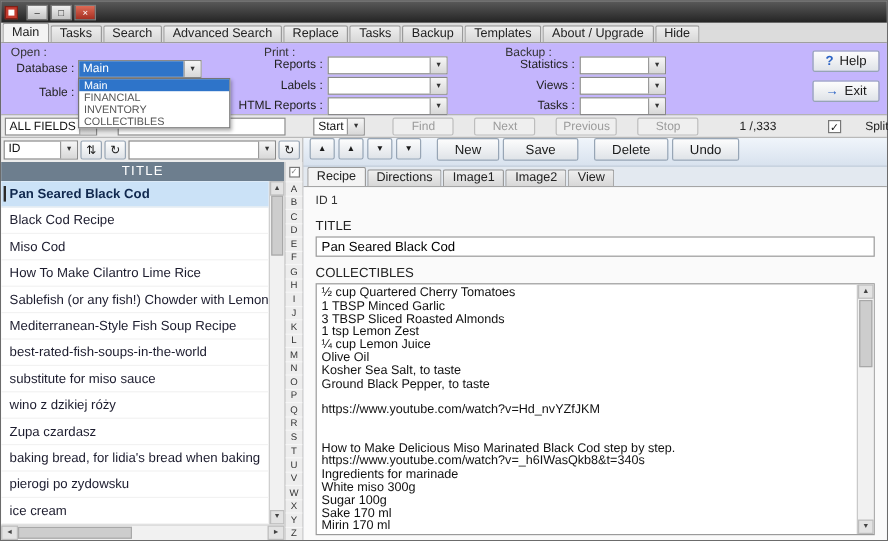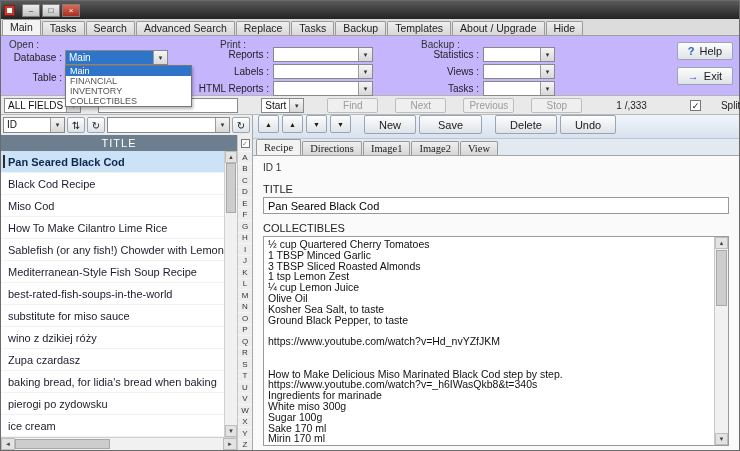--- a/index.html
+++ b/index.html
@@ -72,21 +72,21 @@
   .alphahead { flex:0 0 16px; height:16px; display:flex; align-items:center; justify-content:center; }
   .minicheck { width:9px; height:9px; border:1px solid #777; background:#fff; font-size:7px; line-height:8px; text-align:center; color:#888; }
   .alpha { flex:1; font-size:8px; display:flex; align-items:center; justify-content:center; color:#333; border-top:1px solid #f6f6f6; }
 
   
   .right { flex:1; display:flex; flex-direction:column; min-width:0; background:#e3e9f0; }
   .navrow { flex:0 0 24px; height:24px; display:flex; align-items:flex-start; gap:3px; padding:0 5px; background:linear-gradient(#f0f5fb,#d8e2ee); border-bottom:1px solid #b9c6d6; }
   .navbtn { width:21px; height:18px; font-size:7px; flex:0 0 21px; }
   .actbtn { height:19px; padding:0 14px; font-size:11px; }
   .gap10 { margin-left:10px; }
-  .dtabs { flex:0 0 17px; height:17px; display:flex; align-items:flex-end; background:#e3e9f0; padding:0 3px; border-bottom:1px solid #a5a5a5;font-family:Liberation Serif, serif; }
+  .dtabs { flex:0 0 17px; height:17px; display:flex; align-items:flex-end; background:#e3e9f0; padding:0 3px; border-bottom:1px solid #a5a5a5; }
   .content { flex:1; background:#fafafa; padding:6px 10px 4px; display:flex; flex-direction:column; min-height:0; }
   .idrow { font-size:10px; color:#333; margin-bottom:8px; }
   .fieldlabel { font-size:11px; color:#222; margin:8px 0 2px; }
   .fieldlabel.first { margin-top:2px; }
   .titleinput { flex:0 0 17px; height:17px; border:1px solid #9a9a9a; background:#fff; font:11px "Liberation Sans",sans-serif; padding:0 4px; width:100%; }
   .tawrap { flex:1; display:flex; border:1px solid #9a9a9a; background:#fff; min-height:0; }
   .ta { flex:1; padding:2px 4px; font-size:10.5px; line-height:10.8px; white-space:pre-wrap; overflow:hidden; color:#111; min-width:0; }
   .tascroll { flex:0 0 14px; width:14px; border-left:1px solid #c9c9c9; background:#f1f1f1; display:flex; flex-direction:column; }
 </style>
 </head>

